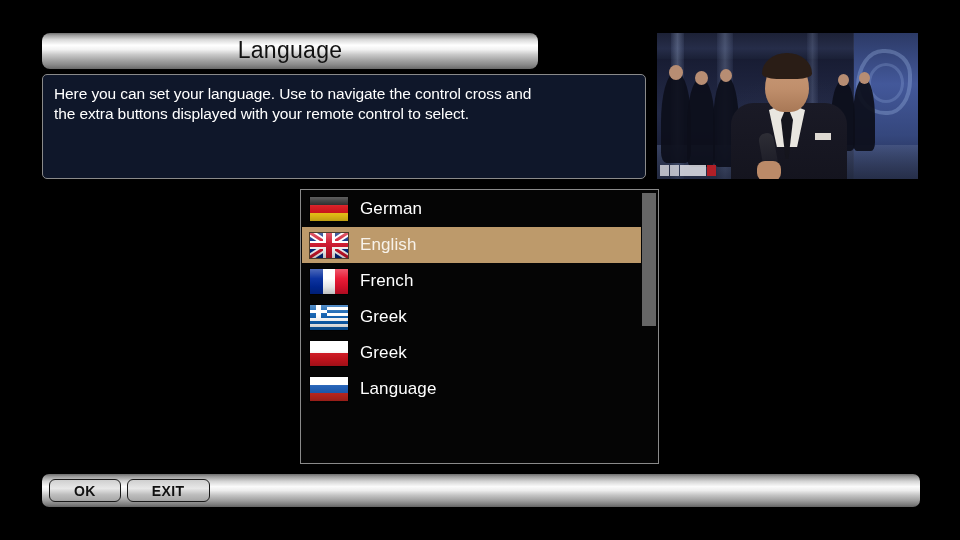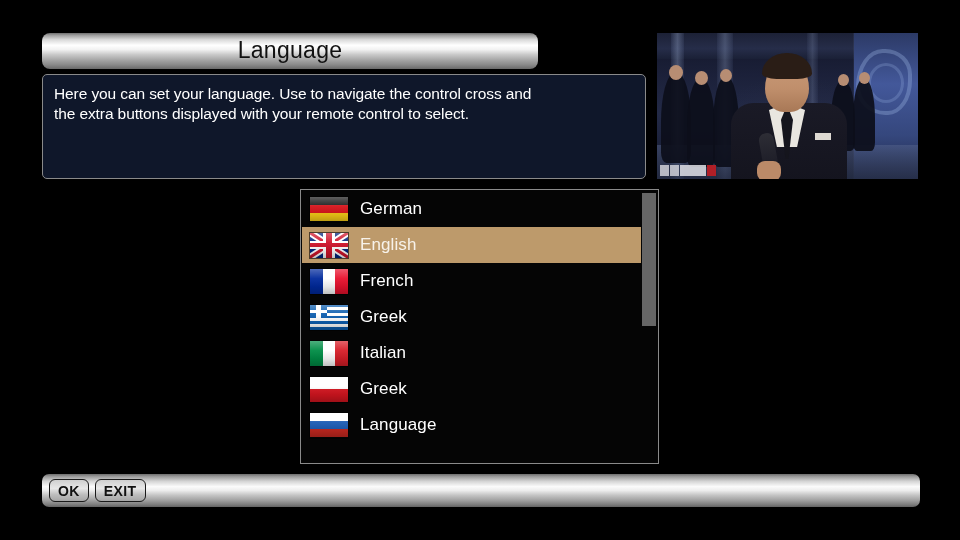--- a/index.html
+++ b/index.html
@@ -368,21 +368,21 @@
        #636363 100%);
     display: flex;
     align-items: center;
     padding-left: 7px;
     box-sizing: border-box;
   }
   .soft-btn {
     height: 23px;
     min-width: 38px;
     margin-right: 6px;
-    padding: 0 8px;
+    padding: 0 24px;
     border: 1.5px solid #1a1a1a;
     border-radius: 6px;
     background: linear-gradient(to bottom, #cfcfcf 0%, #e8e8e8 40%, #bdbdbd 70%, #a6a6a6 100%);
     display: flex;
     align-items: center;
     justify-content: center;
     font-size: 14px;
     font-weight: bold;
     color: #111;
     box-sizing: border-box;
@@ -490,29 +490,20 @@
           <i class="s" style="top:55.55%"></i>
             <i class="s" style="top:77.77%"></i>
           <i class="canton"></i>
             <i class="cx-h" style="top:22%;height:11%;width:44.4%"></i>
           <i class="cx-v" style="left:17%;width:11%;height:55.5%"></i>
             <i class="sheen"></i>
         </span>
         <span class="lang-label">Greek</span>
       </div>
 
-      <div class="lang-row">
-        <span class="flag f-it">
-          <i class="vband v1"></i>
-            <i class="vband v2"></i>
-            <i class="vband v3"></i>
-            <i class="sheen"></i>
-        </span>
-        <span class="lang-label">Italian</span>
-      </div>
 
       <div class="lang-row">
         <span class="flag f-pl">
           <i class="band b1"></i>
             <i class="band b2"></i>
             <i class="sheen"></i>
         </span>
         <span class="lang-label">Greek</span>
       </div>
 

